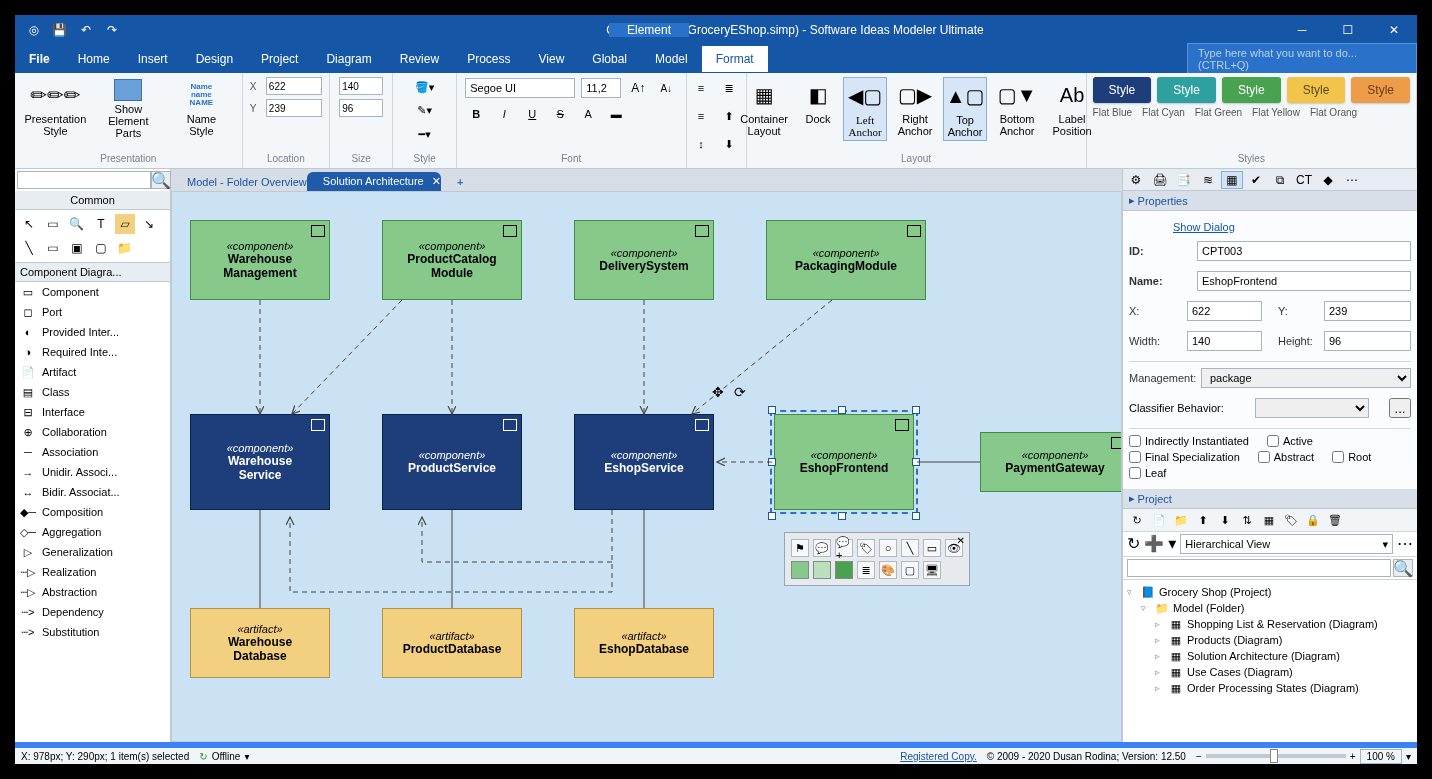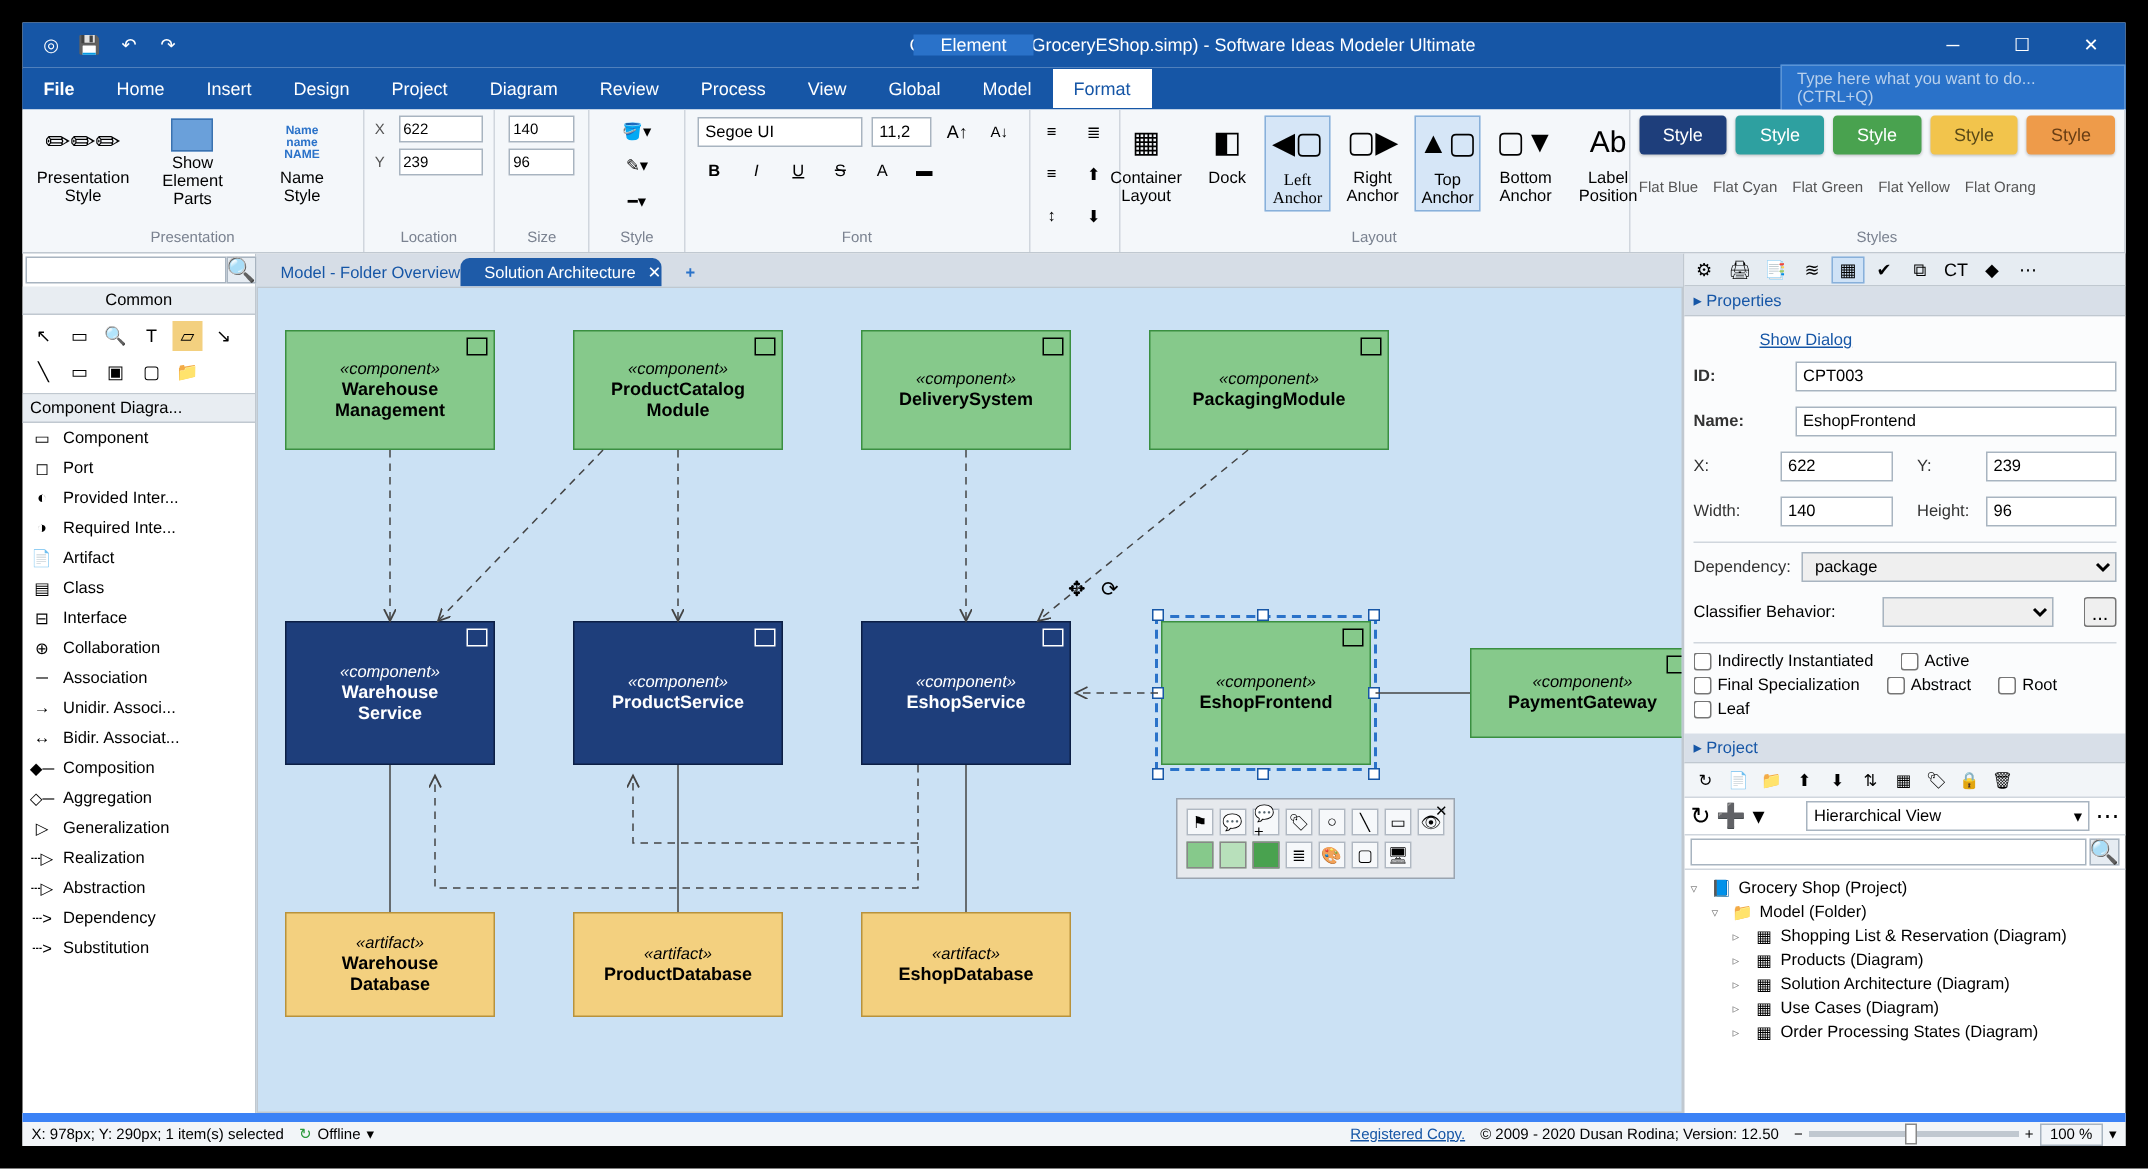--- a/index.html
+++ b/index.html
@@ -26,21 +26,21 @@
 .ribbon-icon { width: 32px; height: 32px; display: flex; align-items: center; justify-content: center; font-size: 20px; }
 .ribbon-coord { display: flex; flex-direction: column; gap: 4px; }
 .ribbon-row { display: flex; gap: 2px; align-items: center; }
 .coord-lbl { width: 14px; font-size: 10px; color: #555; }
 .coord-in { width: 56px; height: 18px; border: 1px solid #a8b4c0; font-size: 10px; padding: 0 2px; }
 .font-combo { width: 110px; height: 20px; border: 1px solid #a8b4c0; font-size: 11px; padding: 0 4px; }
 .font-size { width: 40px; height: 20px; border: 1px solid #a8b4c0; font-size: 11px; padding: 0 4px; }
 .font-row { display: flex; gap: 6px; align-items: center; }
 .fmt-btn { width: 22px; height: 22px; display: inline-flex; align-items: center; justify-content: center; border: 1px solid transparent; cursor: pointer; }
 .style-pill { padding: 6px 16px; color: #fff; border-radius: 3px; font-size: 12px; cursor: pointer; box-shadow: 0 1px 2px rgba(0,0,0,.2); }
-.style-flat-labels { display: flex; gap: 10px; font-size: 10px; color: #555; margin-top: 15px; align-items: flex-end; }
+.style-flat-labels { display: flex; gap: 10px; font-size: 10px; color: #555; margin-top: 2px; align-items: flex-end; }
 .middle { flex: 1; display: flex; overflow: hidden; }
 .leftcol { width: 156px; display: flex; flex-direction: column; border-right: 1px solid #c0c8d0; }
 .tool-search { display: flex; padding: 2px; }
 .tool-search input { flex: 1; height: 18px; border: 1px solid #a8b4c0; font-size: 10px; }
 .tool-search .sbtn { width: 20px; height: 18px; border: 1px solid #a8b4c0; background: #e6ecf2; display: flex; align-items: center; justify-content: center; }
 .tool-tab { background: #e8edf2; text-align: center; font-size: 11px; padding: 3px; border-bottom: 1px solid #c0c8d0; }
 .tool-grid { display: flex; flex-wrap: wrap; padding: 4px; gap: 4px; border-bottom: 1px solid #c0c8d0; }
 .tool-grid .tbtn { width: 20px; height: 20px; border: 1px solid transparent; display: flex; align-items: center; justify-content: center; font-size: 12px; cursor: pointer; }
 .tool-section-head { background: #e8edf2; font-size: 11px; padding: 3px 5px; border-bottom: 1px solid #c0c8d0; }
 .tool-list { flex: 1; overflow: hidden; }
@@ -76,21 +76,21 @@
 .prop-lbl { width: 52px; color: #333; }
 .prop-lbl.b { font-weight: bold; }
 .prop-in { flex: 1; height: 20px; border: 1px solid #a8b4c0; padding: 0 4px; font-size: 11px; }
 .prop-row-split .half { display: flex; align-items: center; gap: 6px; flex: 1; }
 .cb-row { display: flex; gap: 18px; margin-bottom: 4px; }
 .cb { display: flex; align-items: center; gap: 4px; }
 .cb input { width: 12px; height: 12px; }
 .proj-toolbar { display: flex; gap: 2px; padding: 2px 4px; border-bottom: 1px solid #d0d6dd; background: #f2f5f8; }
 .proj-toolbar .pbtn { width: 20px; height: 18px; display: flex; align-items: center; justify-content: center; font-size: 11px; cursor: pointer; }
 .proj-view-row { display: flex; gap: 4px; padding: 2px 4px; border-bottom: 1px solid #d0d6dd; background: #fff; }
-.proj-view-row .combo { flex: 1; height: 20px; border: 1px solid #a8b4c0; font-size: 11px; padding: 0 4px; display: flex; align-items: center; margin-left: 24px; }
+.proj-view-row .combo { flex: 1; height: 20px; border: 1px solid #a8b4c0; font-size: 11px; padding: 0 4px; display: flex; align-items: center; }
 .proj-search { display: flex; padding: 2px 4px; gap: 2px; border-bottom: 1px solid #d0d6dd; }
 .proj-search input { flex: 1; height: 18px; border: 1px solid #a8b4c0; font-size: 10px; }
 .tree { padding: 4px; font-size: 11px; }
 .tree .tn { display: flex; align-items: center; gap: 4px; padding: 1px 0; cursor: pointer; white-space: nowrap; }
 .tree .tog { width: 10px; color: #888; font-size: 9px; }
 .tree .ticon { width: 14px; height: 14px; display: inline-flex; align-items: center; justify-content: center; }
 .statusbar { height: 22px; background: #f2f5f8; border-top: 6px solid #3b82f6; display: flex; align-items: center; font-size: 10px; padding: 0 6px; gap: 10px; }
 .statusbar .reg { color: #1656a6; text-decoration: underline; margin-left: auto; cursor: pointer; }
 .statusbar .zoom { display: flex; align-items: center; gap: 4px; }
 .statusbar .slider { width: 140px; height: 4px; background: #c0c8d0; position: relative; }
@@ -553,21 +553,21 @@
                 <span class="prop-lbl">Width:</span>
                 <input class="prop-in" style="width: 70px;" value="140">
               </div>
             <div class="half">
                 <span class="prop-lbl" style="width:40px;">Height:</span>
                 <input class="prop-in" style="width: 42px;" value="96">
               </div>
           </div>
           <hr style="border:none;border-top:1px solid #d0d6dd;margin:6px 0;">
           <div class="prop-row">
-              <span class="prop-lbl" style="width:56px;">Dependency:</span>
+              <span class="prop-lbl" style="width:56px;">Management:</span>
               <select class="prop-in"><option>package</option></select>
             </div>
           <div class="prop-row">
               <span style="width:110px;">Classifier Behavior:</span>
               <select class="prop-in"></select>
               <button style="width:22px;height:20px;margin-left:4px;">...</button>
             </div>
           <hr style="border:none;border-top:1px solid #d0d6dd;margin:6px 0;">
           <div class="cb-row">
             <label class="cb">

